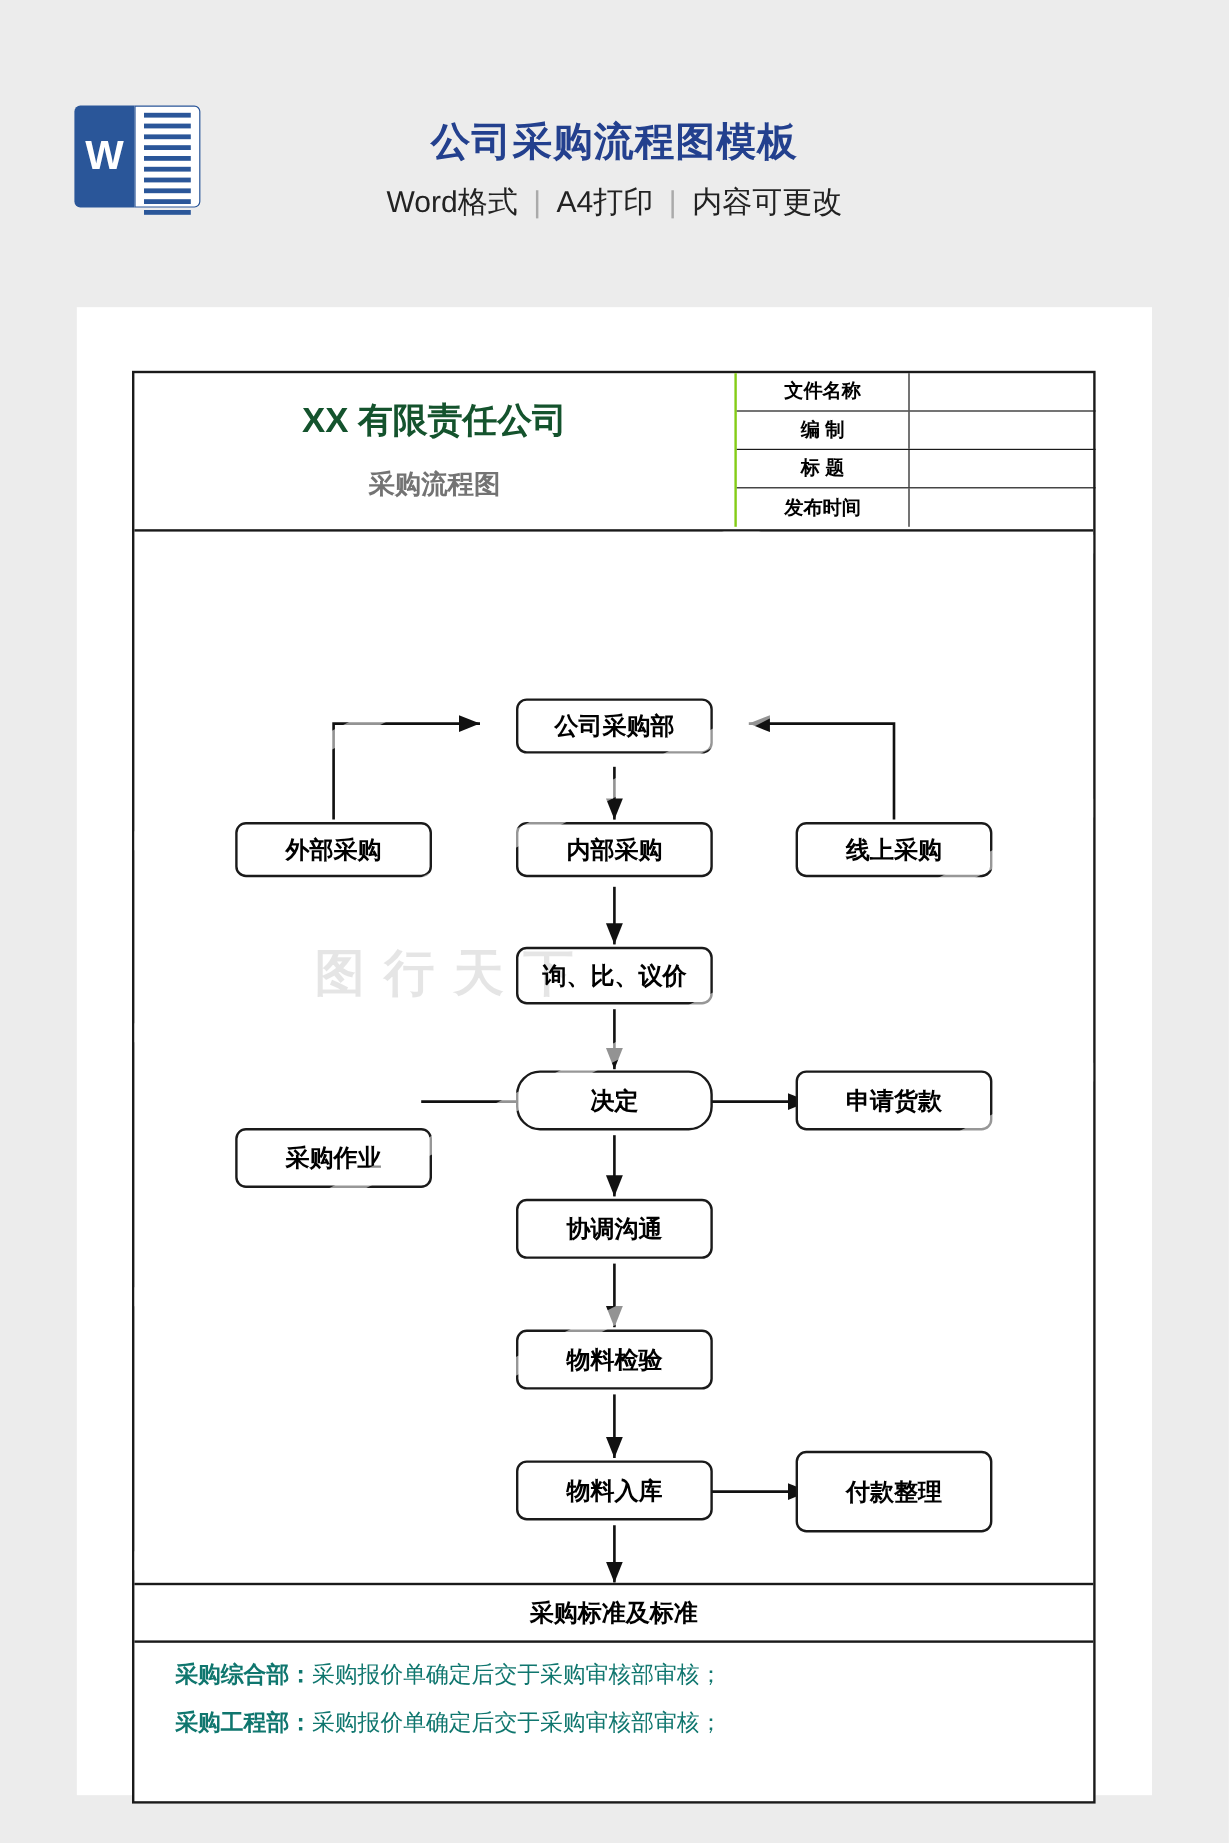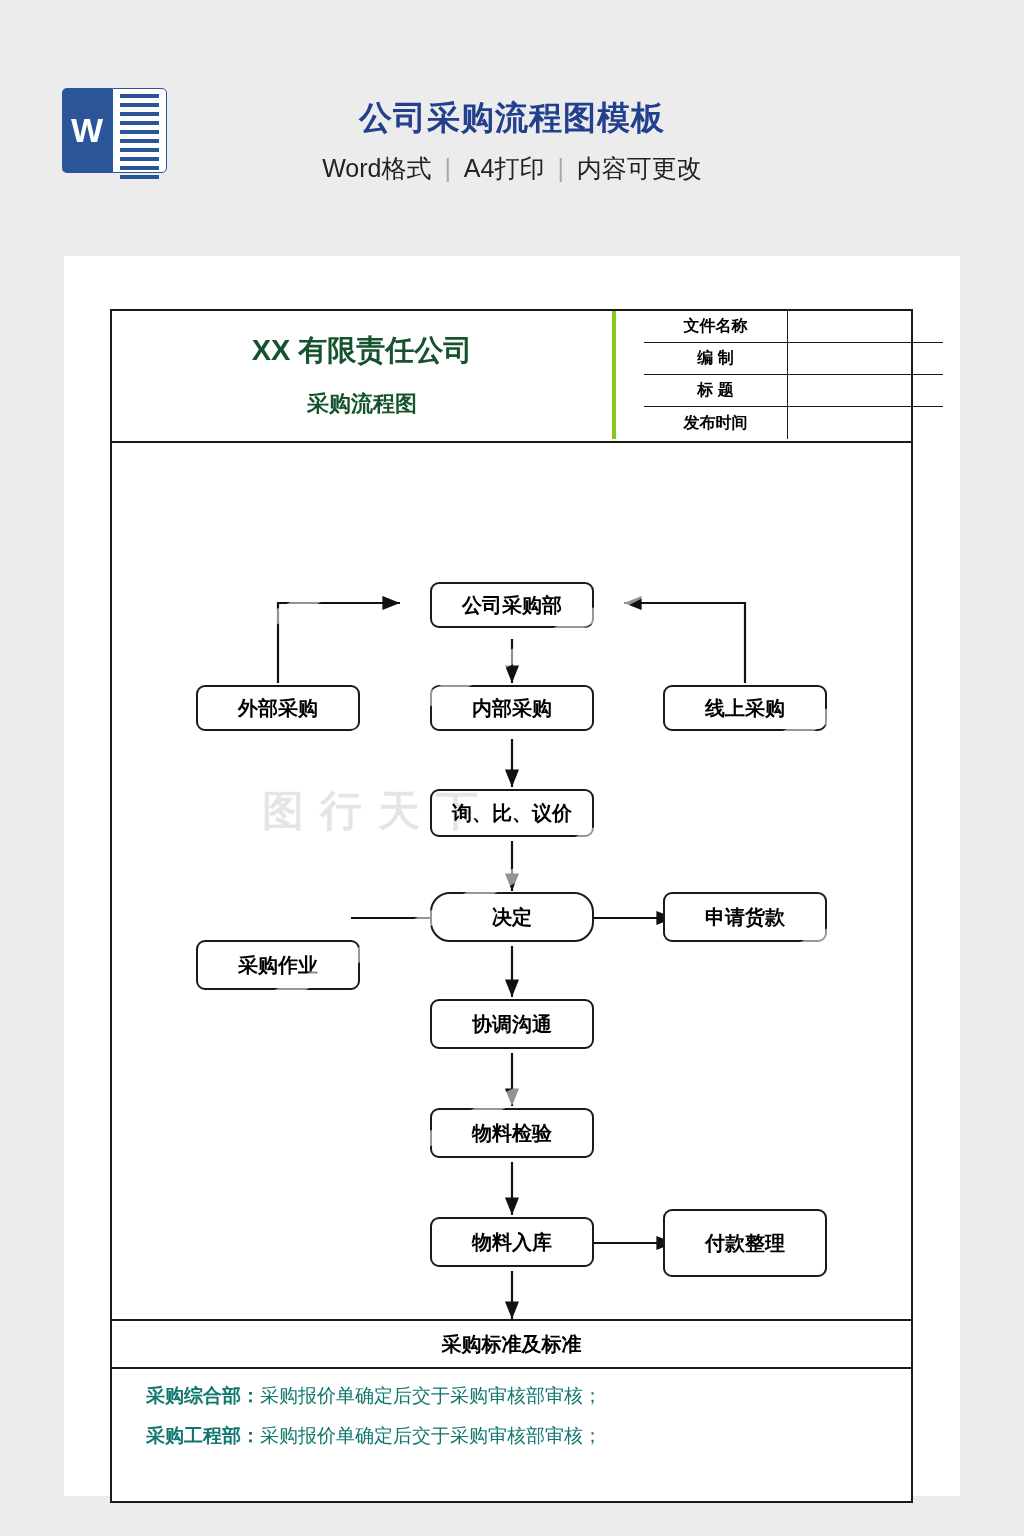--- a/index.html
+++ b/index.html
@@ -33,23 +33,23 @@
   
   .doc{position:absolute;left:110px;top:309px;width:803px;height:1194px;
        border:2px solid #1a1a1a;box-sizing:border-box;background:#fff;}
 
   
   .titleblock{position:relative;height:130px;border-bottom:2px solid #1a1a1a;}
   .tb-left{position:absolute;left:0;top:0;width:500px;height:128px;}
   .company{position:absolute;left:0;top:20px;width:500px;text-align:center;
      font-size:29px;font-weight:bold;color:#14532d;}
   .doctitle{position:absolute;left:0;top:78px;width:500px;text-align:center;
-     font-size:22px;font-weight:bold;color:#14532d;}
+     font-size:22px;font-weight:bold;color:#737373;}
   .tb-right{position:absolute;left:500px;top:0;width:299px;height:128px;
-     border-left:4px solid #84cc16;padding-left:28px;}
+     border-left:2px solid #84cc16;}
   .meta-row{display:flex;height:32px;border-bottom:1px solid #1a1a1a;box-sizing:border-box;}
   .meta-row:last-child{border-bottom:none;}
   .meta-label{width:144px;border-right:1px solid #1a1a1a;box-sizing:border-box;
      display:flex;align-items:center;justify-content:center;font-size:16px;font-weight:bold;color:#000;}
   .meta-value{flex:1;}
 
   
   .flow{position:relative;height:876px;border-bottom:2px solid #1a1a1a;overflow:hidden;}
   .node{position:absolute;border:2px solid #1a1a1a;border-radius:9px;background:#fff;
     display:flex;align-items:center;justify-content:center;

